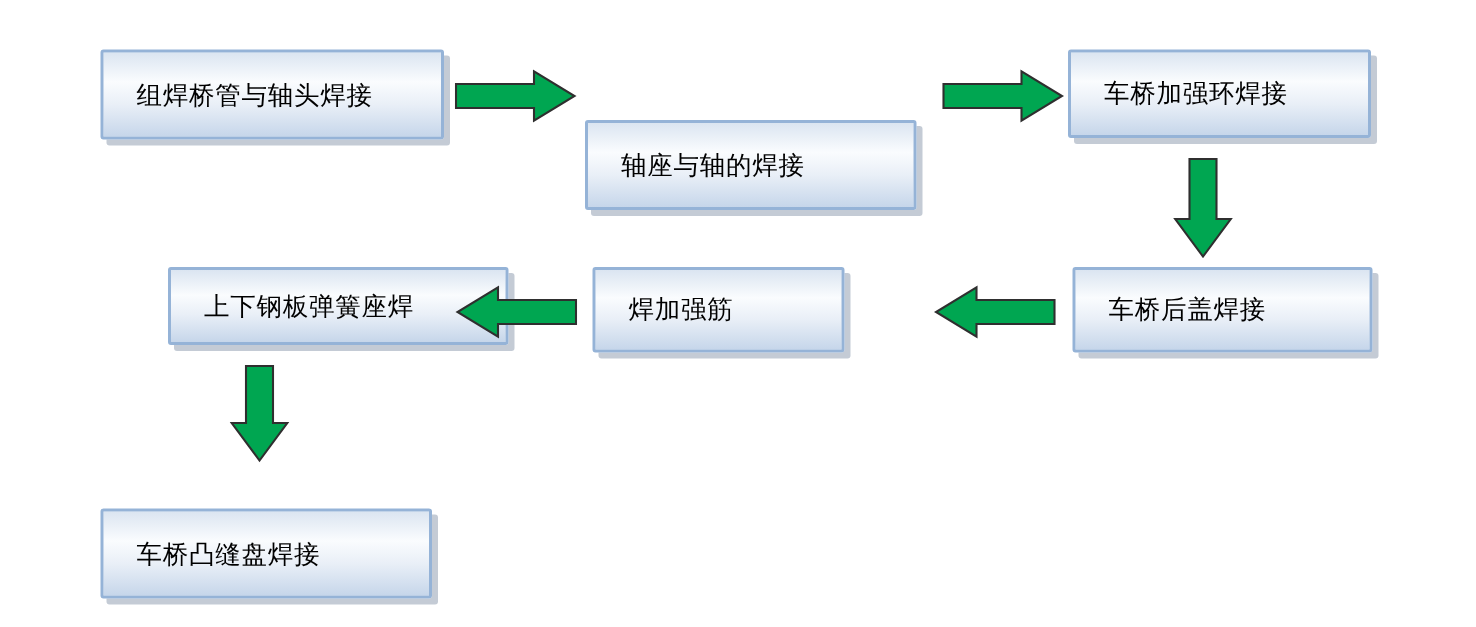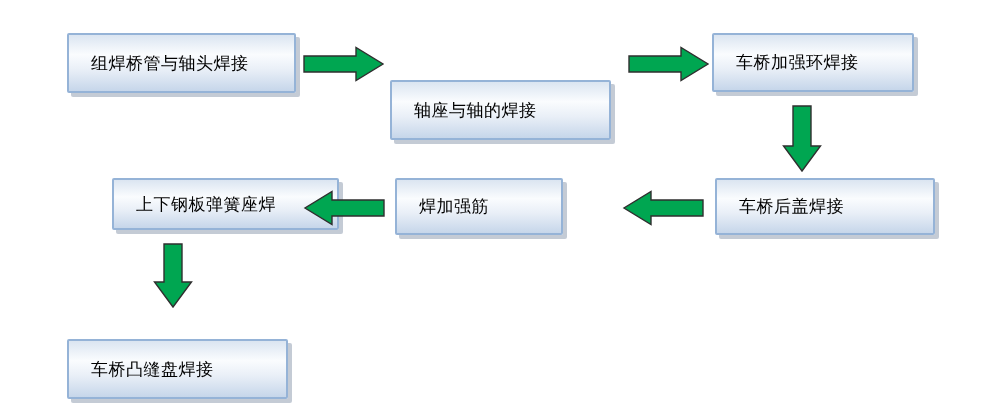--- a/index.html
+++ b/index.html
@@ -22,21 +22,21 @@
     padding-left:22px;
     font-size:17px;
     letter-spacing:0.5px;
     color:#000000;
   }
   .n1{left:67px;top:33px;width:229px;height:60px;}
   .n2{left:390px;top:33px;width:221px;height:60px;margin-top:47px;}
   .n3{left:712px;top:33px;width:202px;height:59px;font-family:Liberation Serif, serif;}
   .n4{left:68px;top:178px;width:227px;height:52px;margin-left:44px;}
   .n5{left:395px;top:178px;width:168px;height:57px;}
-  .n6{left:715px;top:178px;width:220px;height:57px;}
+  .n6{left:715px;top:178px;width:200px;height:57px;}
   .n7{left:67px;top:323px;width:221px;height:60px;margin-top:16px;}
   .arrow{position:absolute;}
   .a-r1{left:303px;top:46px;}
   .a-r2{left:628px;top:46px;}
   .a-d1{left:782px;top:105px;}
   .a-l1{left:622px;top:190px;}
   .a-l2{left:303px;top:190px;}
   .a-d2{left:153px;top:243px;}
   .node-label{white-space:nowrap;}
 </style>

